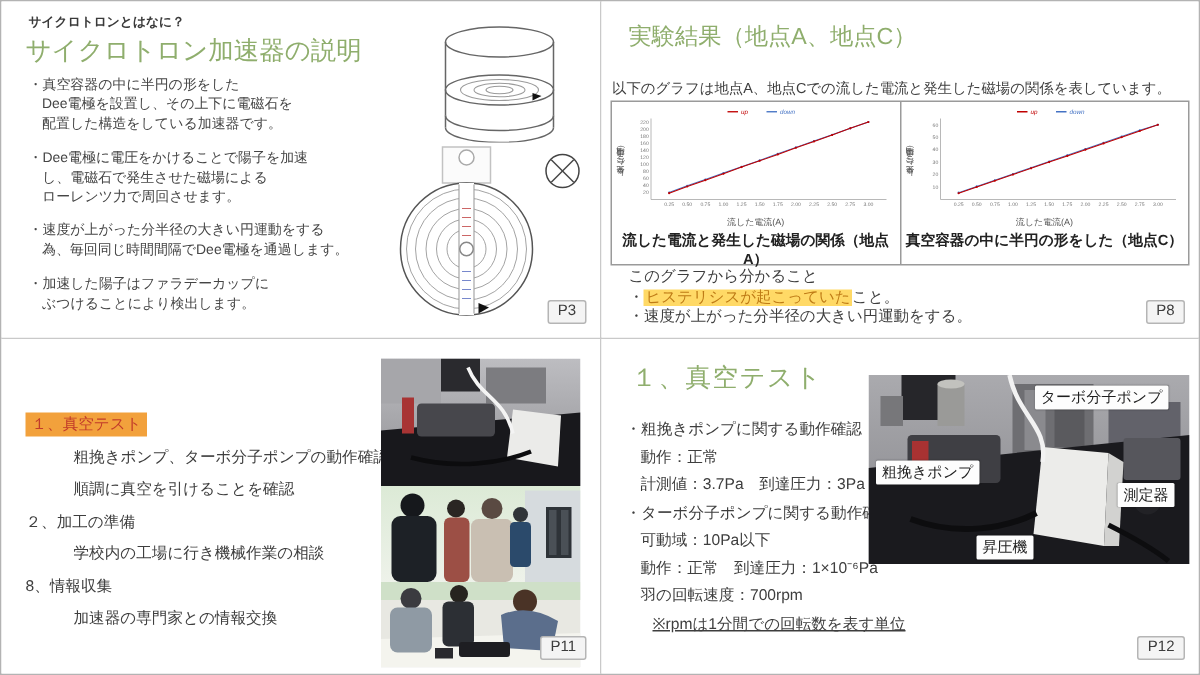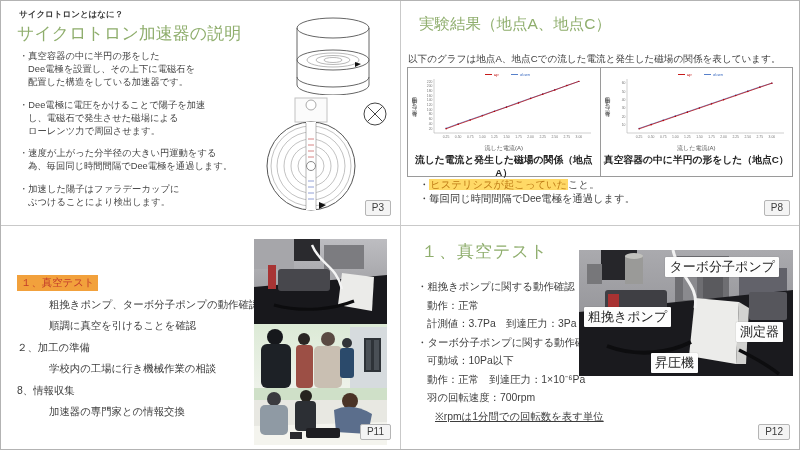--- a/index.html
+++ b/index.html
@@ -40,21 +40,21 @@
   .hl-orange{display:inline-block;background:#F2A13C;color:#C23B2A;padding:1px 4px;}
   .item-sub{padding-left:32px;margin-top:7px;}
   .photos11{position:absolute;left:253px;top:13px;width:133px;height:206px;display:flex;flex-direction:column;}
   .photos11 svg{display:block;}
   
   .t12{position:absolute;left:20px;top:14px;font-size:17px;font-weight:normal;margin:0;letter-spacing:1px;}
   .lines12{position:absolute;left:16px;top:52px;font-size:10.4px;color:#3e3e3e;line-height:1.78;}
   .ind{padding-left:10px;}
   .note{padding-left:18px;text-decoration:underline;}
   .photo12{position:absolute;left:178px;top:24px;width:214px;height:126px;}
-  .plabel{position:absolute;background:#fdfdfd;color:#1e1e1e;font-size:13px;padding:1px 4px;white-space:nowrap;border-radius:1px;box-shadow:0 0 1px rgba(0,0,0,.4);}
+  .plabel{position:absolute;background:#fdfdfd;color:#1e1e1e;font-size:10px;padding:1px 4px;white-space:nowrap;border-radius:1px;box-shadow:0 0 1px rgba(0,0,0,.4);}
   .pl-turbo{right:14px;top:7px;}
   .pl-rough{left:5px;top:57px;}
   .pl-meter{right:10px;top:72px;}
   .pl-boost{left:72px;bottom:3px;}
 </style>
 </head>
 <body>
 
 <div class="canvas">
   <div class="vdiv"></div>
@@ -246,22 +246,23 @@
               <line x1="67" y1="4.5" x2="74" y2="4.5" stroke="#C00000" stroke-width="0.9"></line>
               <text x="76" y="6" font-size="4.2" fill="#C00000" font-style="italic">up</text>
               <line x1="93" y1="4.5" x2="100" y2="4.5" stroke="#4472C4" stroke-width="0.9"></line>
               <text x="102" y="6" font-size="4.2" fill="#4472C4" font-style="italic">down</text>
             </svg></div>
         <div class="xlab">流した電流(A)</div>
         <div class="caption">真空容器の中に半円の形をした（地点C）</div>
       </div>
     </div>
     <div class="findings">
+      <div>このグラフから分かること</div>
       <div><span>・</span><span class="hl-yellow">ヒステリシスが起こっていた</span><span>こと。</span></div>
-      <div>・毎回同じ時間間隔でDee電極を通過します。</div>
+      <div>・速度が上がった分半径の大きい円運動をする。</div>
     </div>
     <div class="pbadge">P8</div>
   </section>
 
   <section class="slide s11">
     <div class="list11">
       <div class="item-main" style="margin-top:0;"><span class="hl-orange">１、真空テスト</span></div>
       <div class="item-sub">粗挽きポンプ、ターボ分子ポンプの動作確認</div>
       <div class="item-sub">順調に真空を引けることを確認</div>
       <div class="item-main">２、加工の準備</div>

